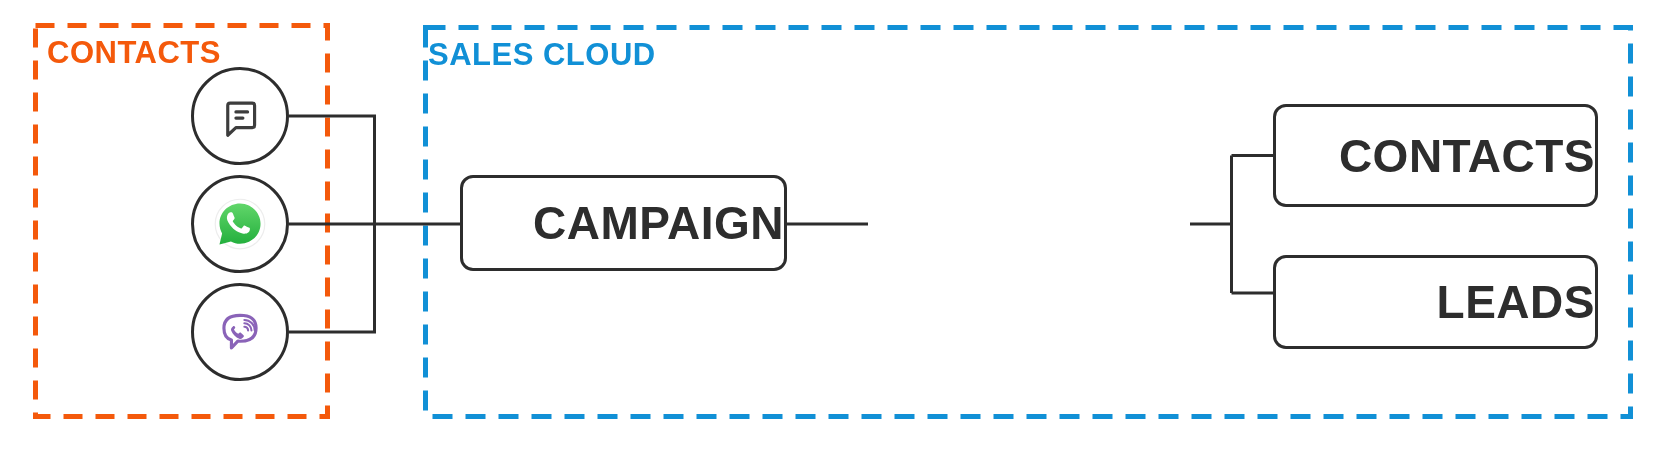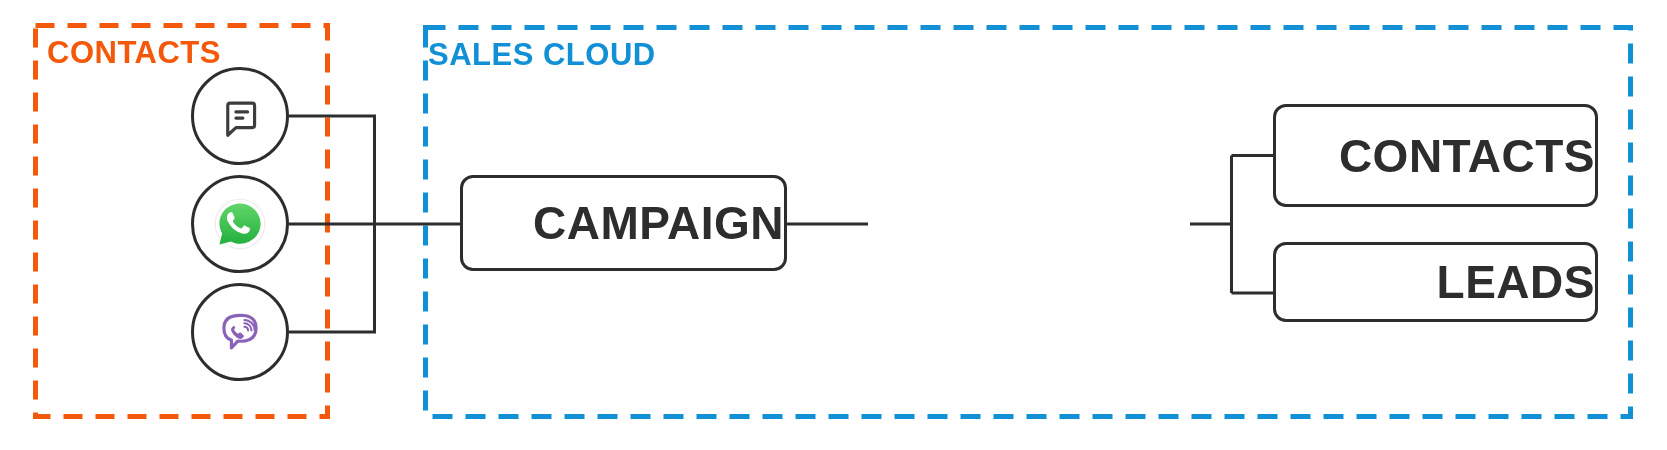--- a/index.html
+++ b/index.html
@@ -68,21 +68,21 @@
     align-items: center;
     justify-content: flex-end;
     font-weight: bold;
     font-size: 46px;
     letter-spacing: 0.5px;
     color: var(--line-dark, #2D2D2D);
   }
   .node.campaign { left: 460px;  top: 175px; width: 327px; height: 96px; }
   .node.members  { left: 868px;  top: 175px; width: 322px; height: 98px; }
   .node.contacts { left: 1273px; top: 104px; width: 325px; height: 103px; }
-  .node.leads    { left: 1273px; top: 242px; width: 325px; height: 80px; }
+  .node.leads    { left: 1273px; top: 255px; width: 325px; height: 94px; }
   .icon-svg { display: block; }
 </style>
 </head>
 <body>
 
 <div class="canvas">
 
   <svg class="wires-layer" width="1667" height="450" viewBox="0 0 1667 450" xmlns="http://www.w3.org/2000/svg">
     <rect class="group-border infobip" x="35.5" y="25.5" width="292" height="391"></rect>
     <rect class="group-border sales" x="425.5" y="27.5" width="1205" height="389"></rect>

